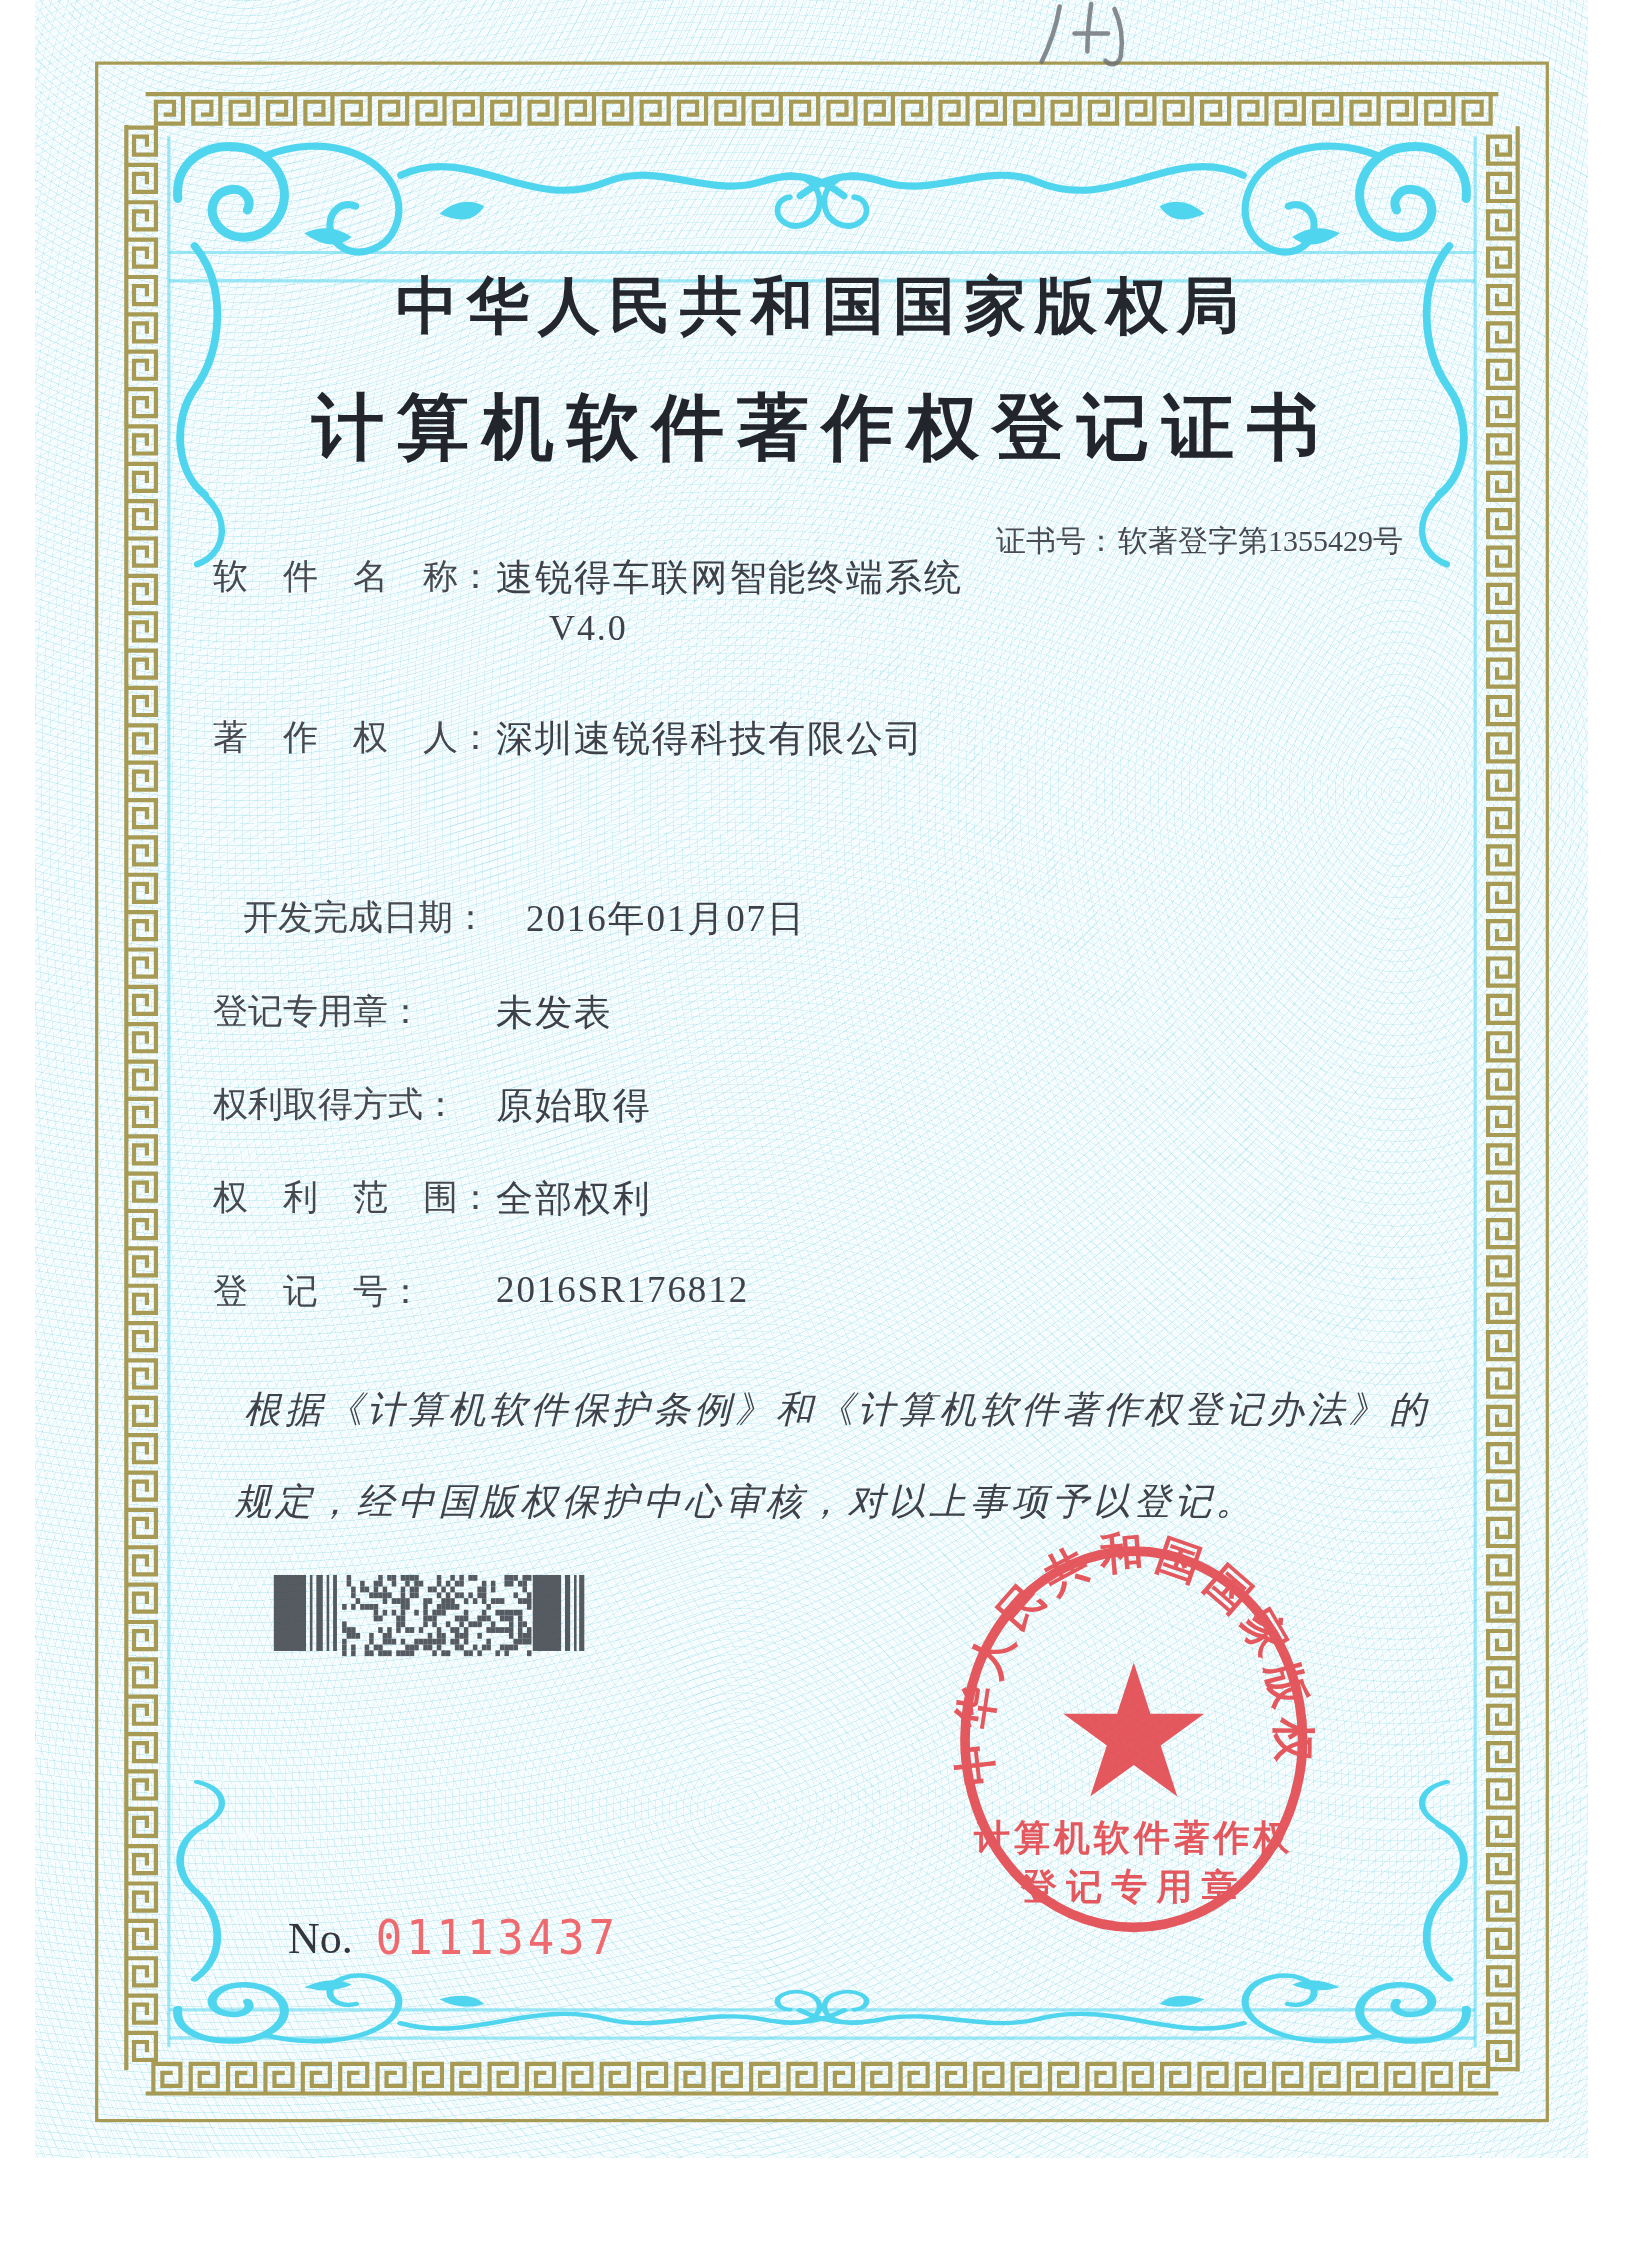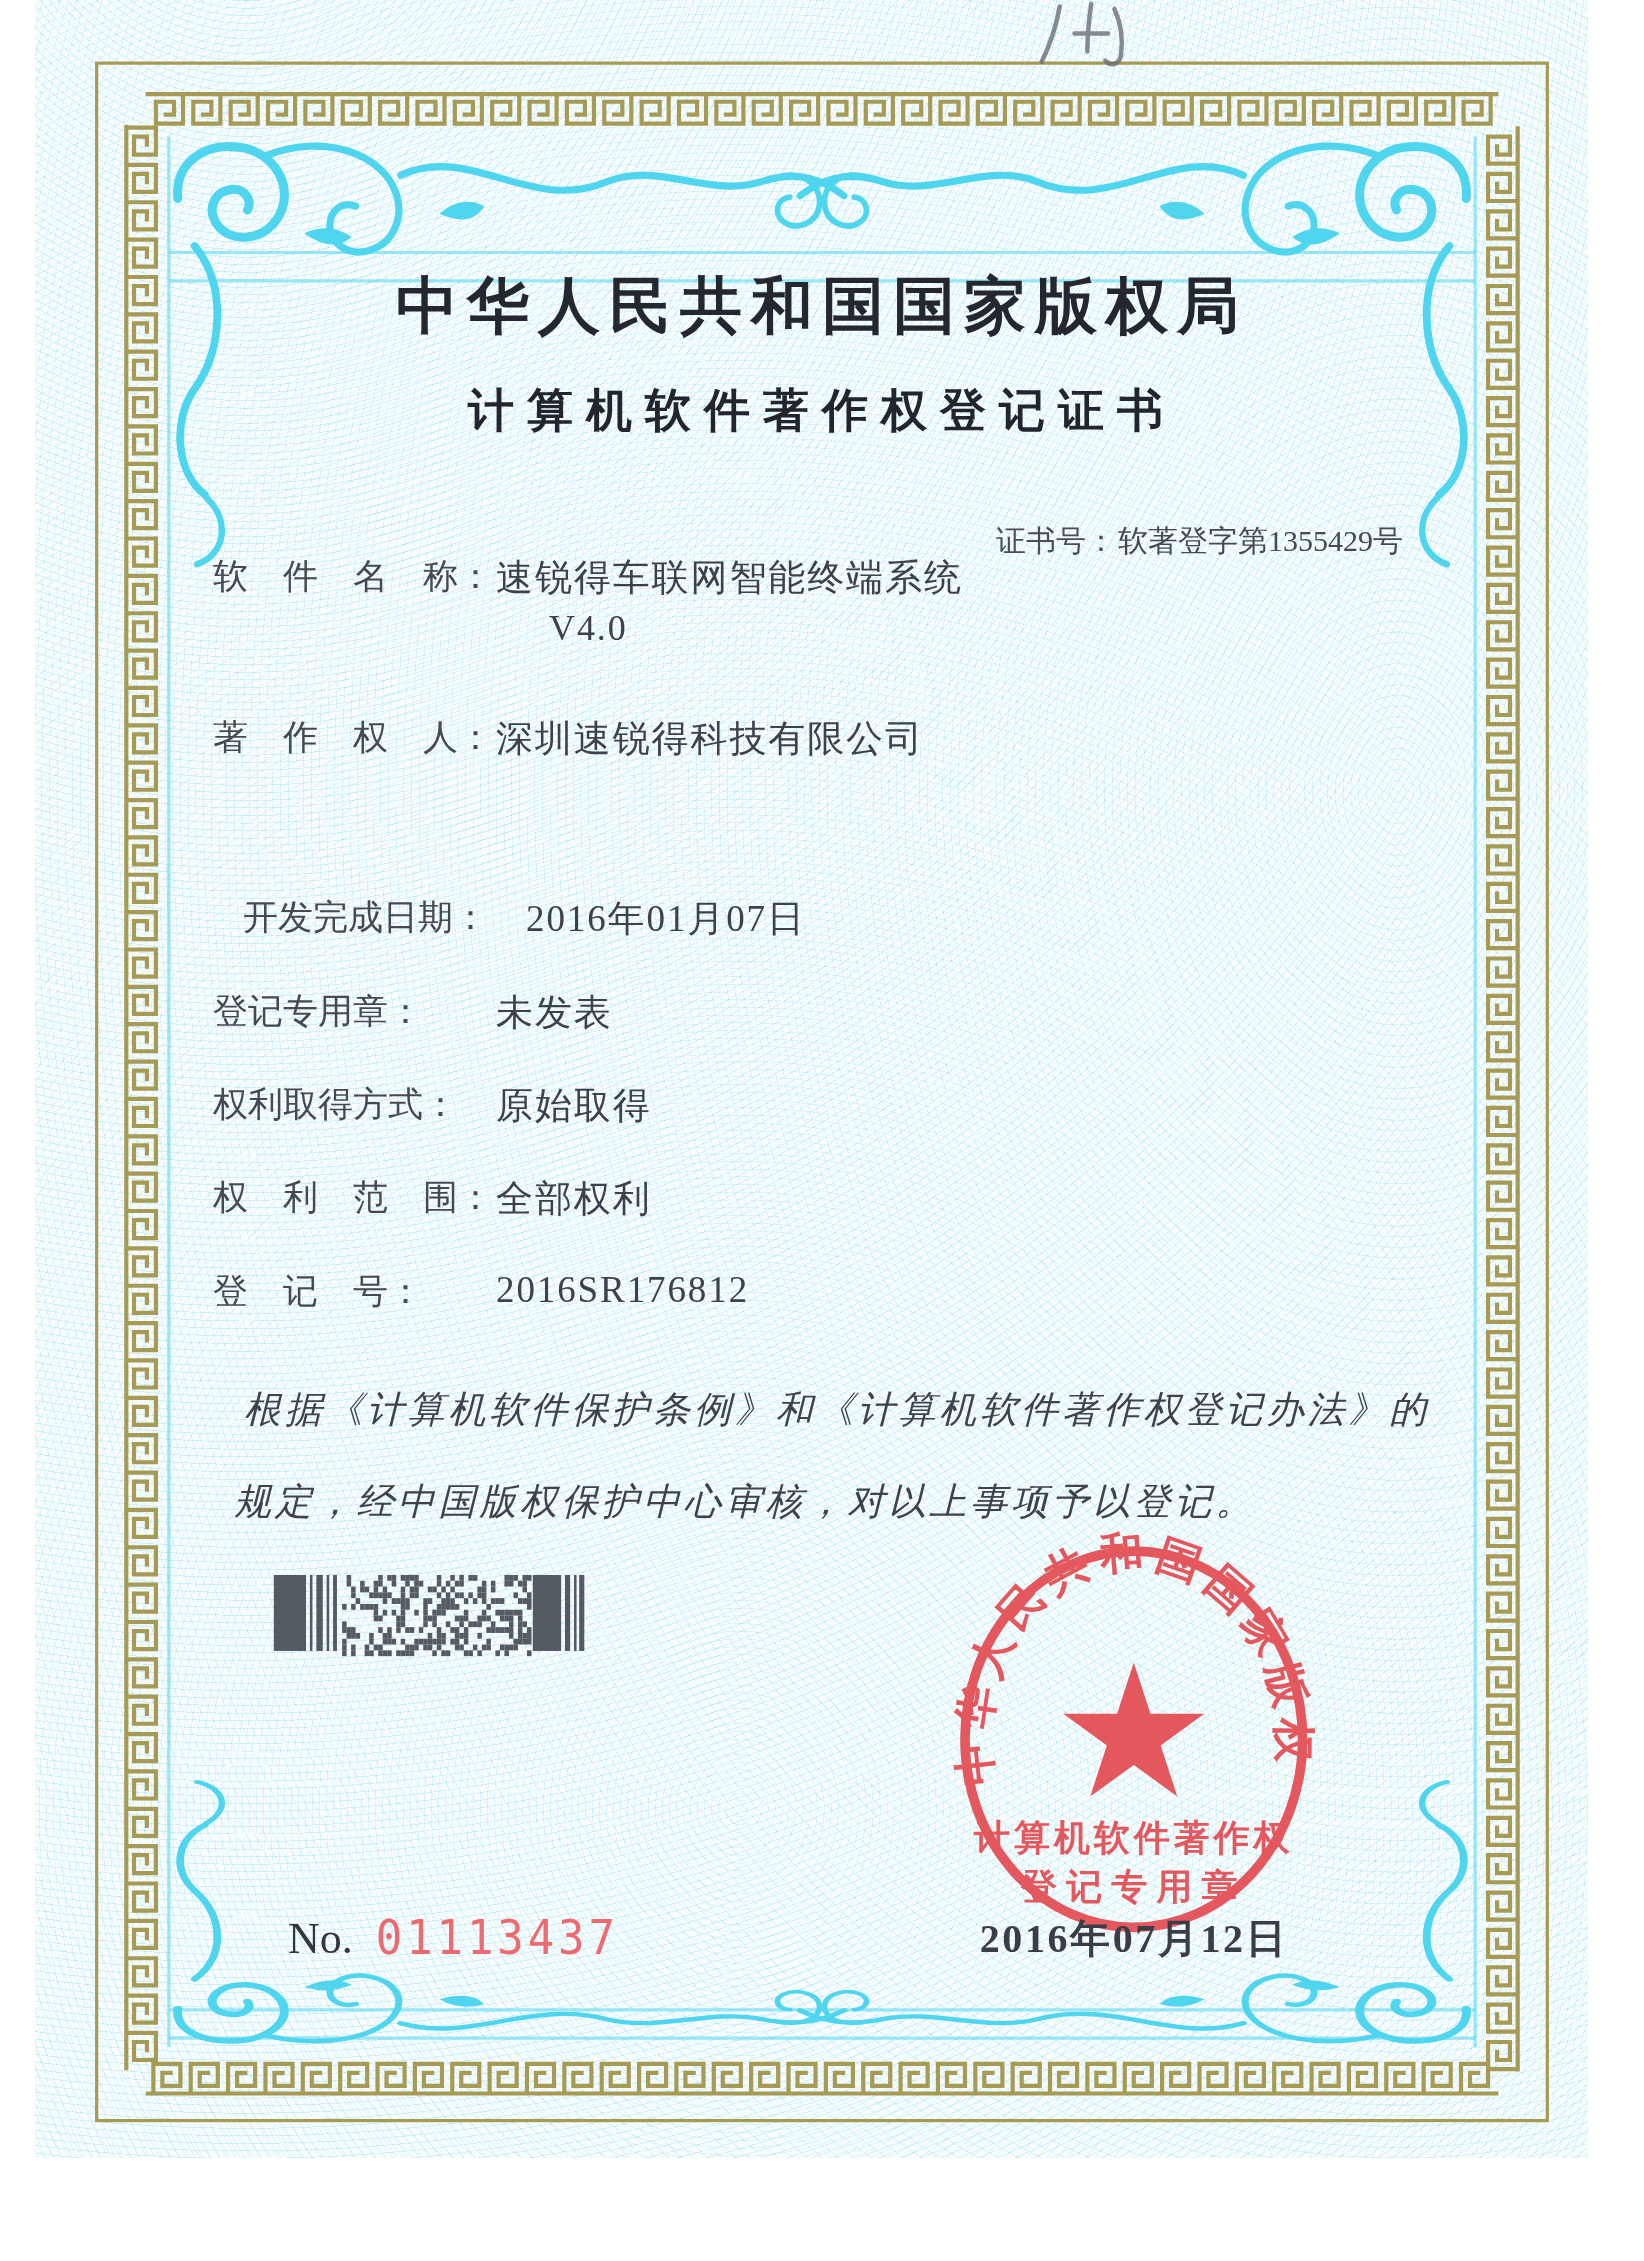--- a/index.html
+++ b/index.html
@@ -14,21 +14,21 @@
   }
   .abs{position:absolute;}
   .white-strip{background:#ffffff;}
   svg.decor{position:absolute;left:0;top:0;width:1644px;height:2261px;pointer-events:none;}
   .title{
     left:822px;transform:translateX(-50%);white-space:nowrap;
     font-size:62px;font-weight:bold;letter-spacing:9px;color:#25272f;
   }
   .subtitle{
     left:822px;transform:translateX(-50%);white-space:nowrap;
-    font-size:46px;font-weight:bold;letter-spacing:13px;color:#23252d;
+    font-size:72px;font-weight:bold;letter-spacing:13px;color:#23252d;
   }
   .certno{left:966px;font-size:30px;color:#4a4d55;white-space:pre;}
   .certno .v{margin-left:2px;color:#45484f;}
   .frow{left:213px;height:52px;white-space:pre;text-align:center;}
   .frow .lab{position:absolute;left:0;top:0;font-size:35px;color:#46494f;white-space:pre;}
   .frow .val{position:absolute;left:283px;top:0;font-size:37px;color:#3e4149;white-space:pre;letter-spacing:1.9px;}
   .ver{left:549px;font-size:36px;color:#3e4149;letter-spacing:1.9px;}
   .stline{left:204px;width:1288px;font-size:37px;color:#3f424a;letter-spacing:3.9px;white-space:nowrap;font-style:italic;}
   .indent{padding-left:40px;}
   .serial{left:288px;font-size:44px;color:#34363e;white-space:nowrap;text-align:center;}
@@ -408,16 +408,15 @@
     <span class="lab">登　记　号：</span>
     <span class="val">2016SR176812</span>
   </div>
 
   <div class="abs stline indent" style="top:1385px;">根据《计算机软件保护条例》和《计算机软件著作权登记办法》的</div>
   <div class="abs stline" style="top:1477px;margin-left:30px;">规定，经中国版权保护中心审核，对以上事项予以登记。</div>
 
   <div class="abs serial" style="top:1912px;">
     <span>No.</span><span class="digits">01113437</span>
   </div>
-  <div class="abs issuedate" style="top:1911px;">2016年07月12日</div>
 
 </div>
 
 
 </body></html>

